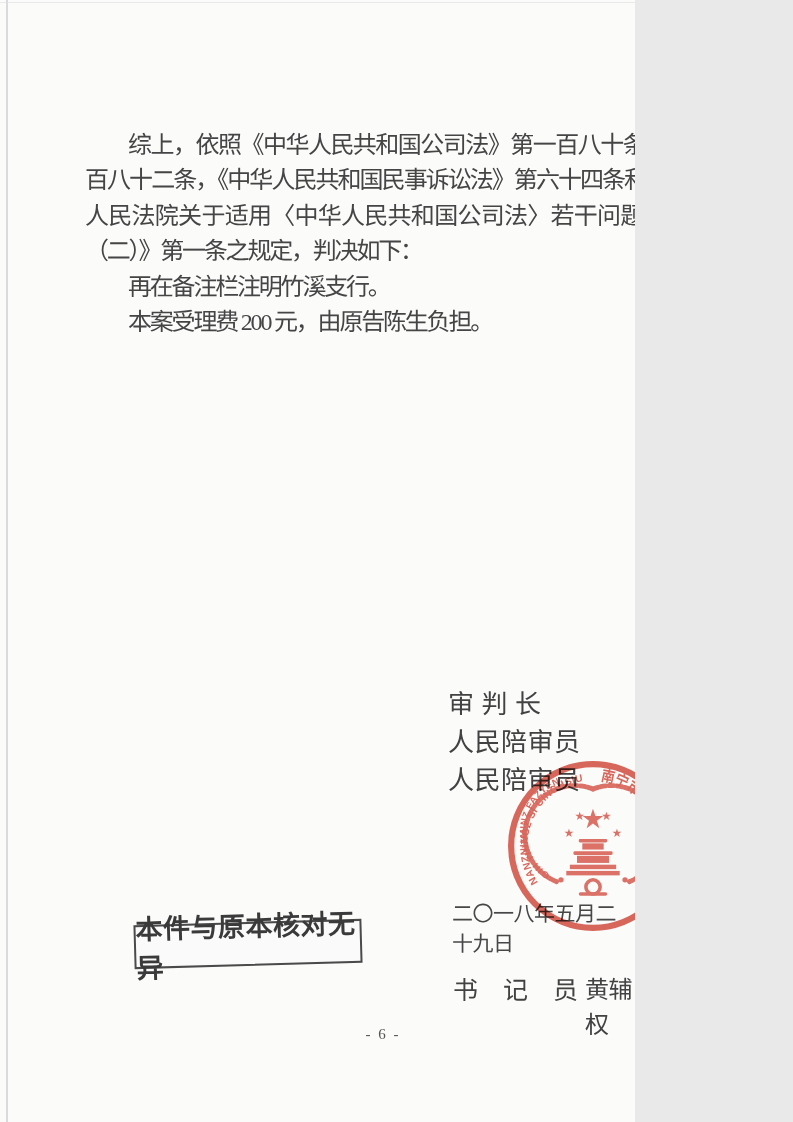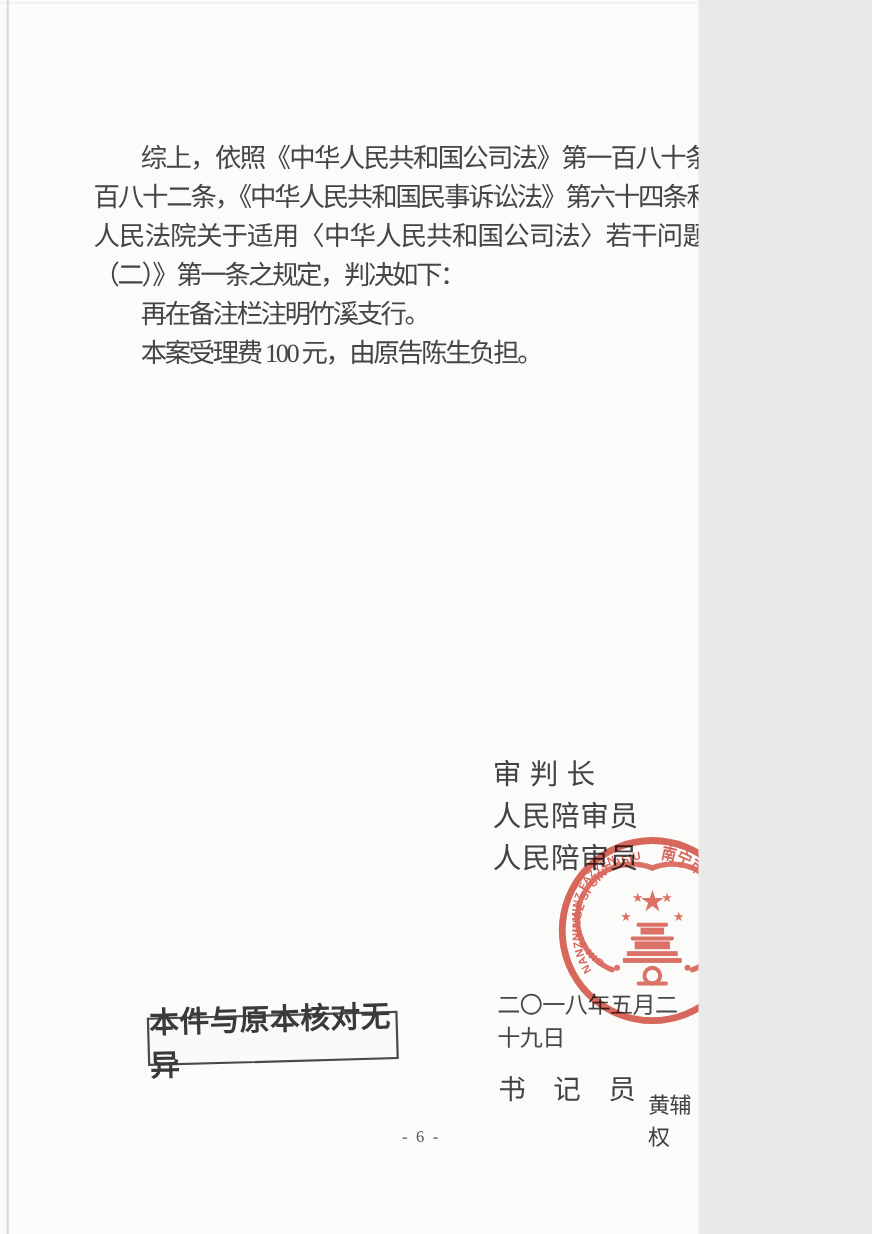--- a/index.html
+++ b/index.html
@@ -49,21 +49,21 @@
   .date-line{
     position:absolute;left:452px;top:897px;
     font-size:21px;letter-spacing:-0.5px;color:#474747;z-index:2;
   }
 
   
   .clerk-row{
     position:absolute;left:453px;top:970px;display:flex;color:#424242;z-index:2;
   }
   .clerk-role{display:inline-block;width:165px;font-size:25px;white-space:pre;}
-  .clerk-name{font-size:20px;letter-spacing:-0.5px;margin-top:19px;}
+  .clerk-name{font-size:24px;letter-spacing:-0.5px;}
 
   
   .seal{
     position:absolute;left:504px;top:757px;width:178px;height:178px;
     mix-blend-mode:multiply;opacity:.93;z-index:3;
     filter:blur(0.3px);
   }
 
   
   .verify-stamp{
@@ -87,21 +87,21 @@
 <div class="page">
 
   <div class="edge-left"></div>
   <div class="edge-top"></div>
   <div class="speck s1"></div>
   <div class="speck s2"></div>
 
   <div class="body-text" id="paragraphs">
       <p>综上，依照《中华人民共和国公司法》第一百八十条、第一百八十二条，《中华人民共和国民事诉讼法》第六十四条和《最高人民法院关于适用〈中华人民共和国公司法〉若干问题的规定（二）》第一条之规定，判决如下：</p>
       <p>再在备注栏注明竹溪支行。</p>
-      <p>本案受理费 100 元，由原告陈生负担。</p>
+      <p>本案受理费 200 元，由原告陈生负担。</p>
     </div>
 
   <div class="sig-block" id="signatures">
       <div class="sig-row">
         <span class="sig-role">审 判 长</span>
         <span class="sig-name">刘羽斯</span>
       </div>
       <div class="sig-row">
         <span class="sig-role">人民陪审员</span>
         <span class="sig-name">赵卫平</span>

